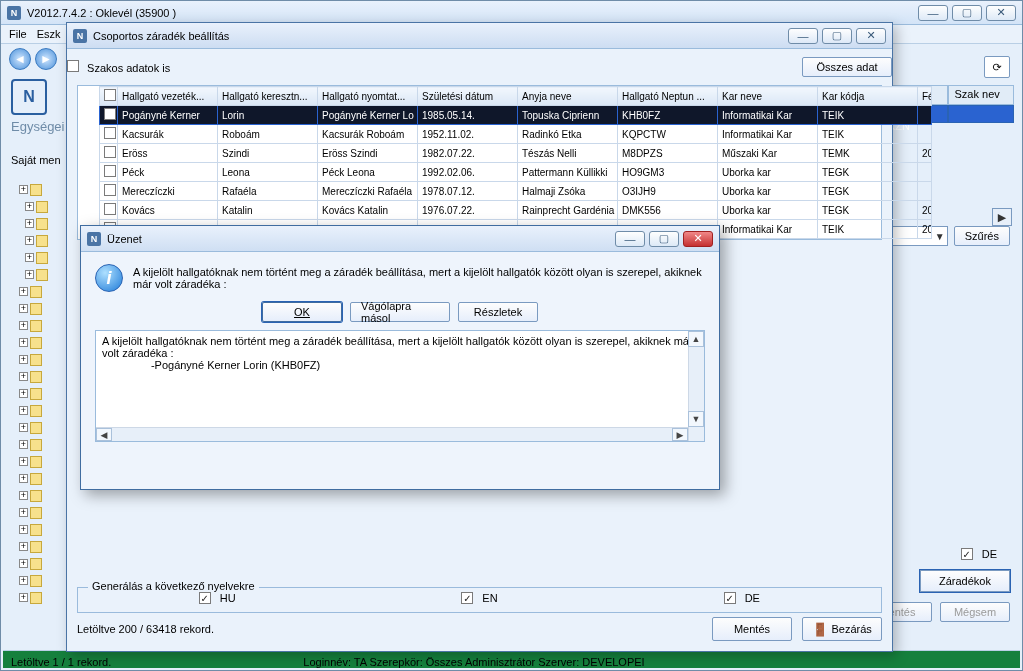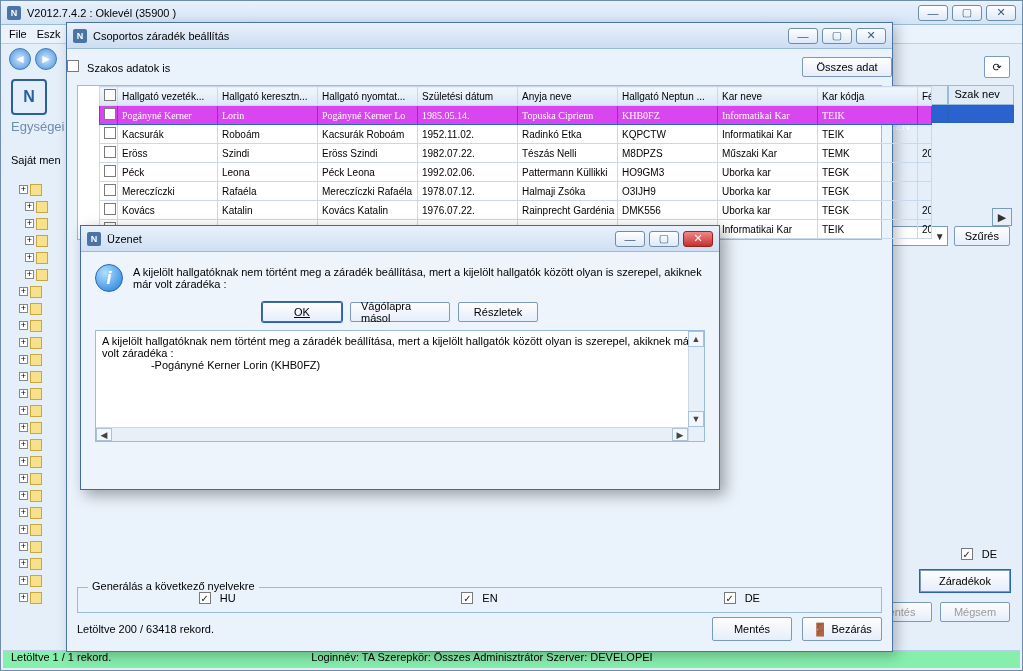--- a/index.html
+++ b/index.html
@@ -184,21 +184,21 @@
     overflow:hidden;
     white-space:nowrap;
     height:17px;
   }
   table.grid th {
     background:linear-gradient(#f2f7fd,#dae7f6);
     font-weight:normal;
     color:#000;
   }
   table.grid tr.sel td {
-    background:#d946ef;color:#fff;border-color:#2a63d0;font-family:Liberation Serif, serif;
+    background:#0f172a;color:#fff;border-color:#2a63d0;
   }
   .chk-cell { width:18px;text-align:center; }
   .col-100 { width:100px; }
   .col-14  { width:14px; }
 
   .gen-lang {
     position:absolute;
     left:10px;bottom:38px;right:10px;
     border:1px solid #9abbdc;
     border-radius:0;
@@ -273,22 +273,22 @@
     display:flex;align-items:center;justify-content:center;font-size:9px;color:#444;
   }
   .hscroll { position:absolute;bottom:0;left:0;right:16px;height:14px;
     background:#e7eff9;border-top:1px solid #cdd8e6;}
   .harr { position:absolute;top:0;width:16px;height:13px;
     background:#f2f7fd;border:1px solid #aac1db;
     display:flex;align-items:center;justify-content:center;font-size:9px;color:#444;}
 
   .statusbar {
     position:absolute;left:2px;right:2px;bottom:2px;height:18px;
-    background:#86efac;border-top:1px solid #b9cfe5;
-    display:flex;align-items:flex-start;gap:20px;padding:0 8px;
+    background:#15803d;border-top:1px solid #b9cfe5;
+    display:flex;align-items:flex-end;gap:12px;padding:0 8px;
     font-size:11px;
   }
 
   .n-icon { width:14px;height:14px;background:#4a74a5;border-radius:2px;
     display:inline-flex;align-items:center;justify-content:center;
     color:#fff;font-size:9px;font-weight:bold; }
 
   .close-red { background:linear-gradient(#f08888,#c53030);color:#fff;border-color:#a02020; }
 
   .nav-btns { display:flex;gap:4px;padding:4px 8px;}

